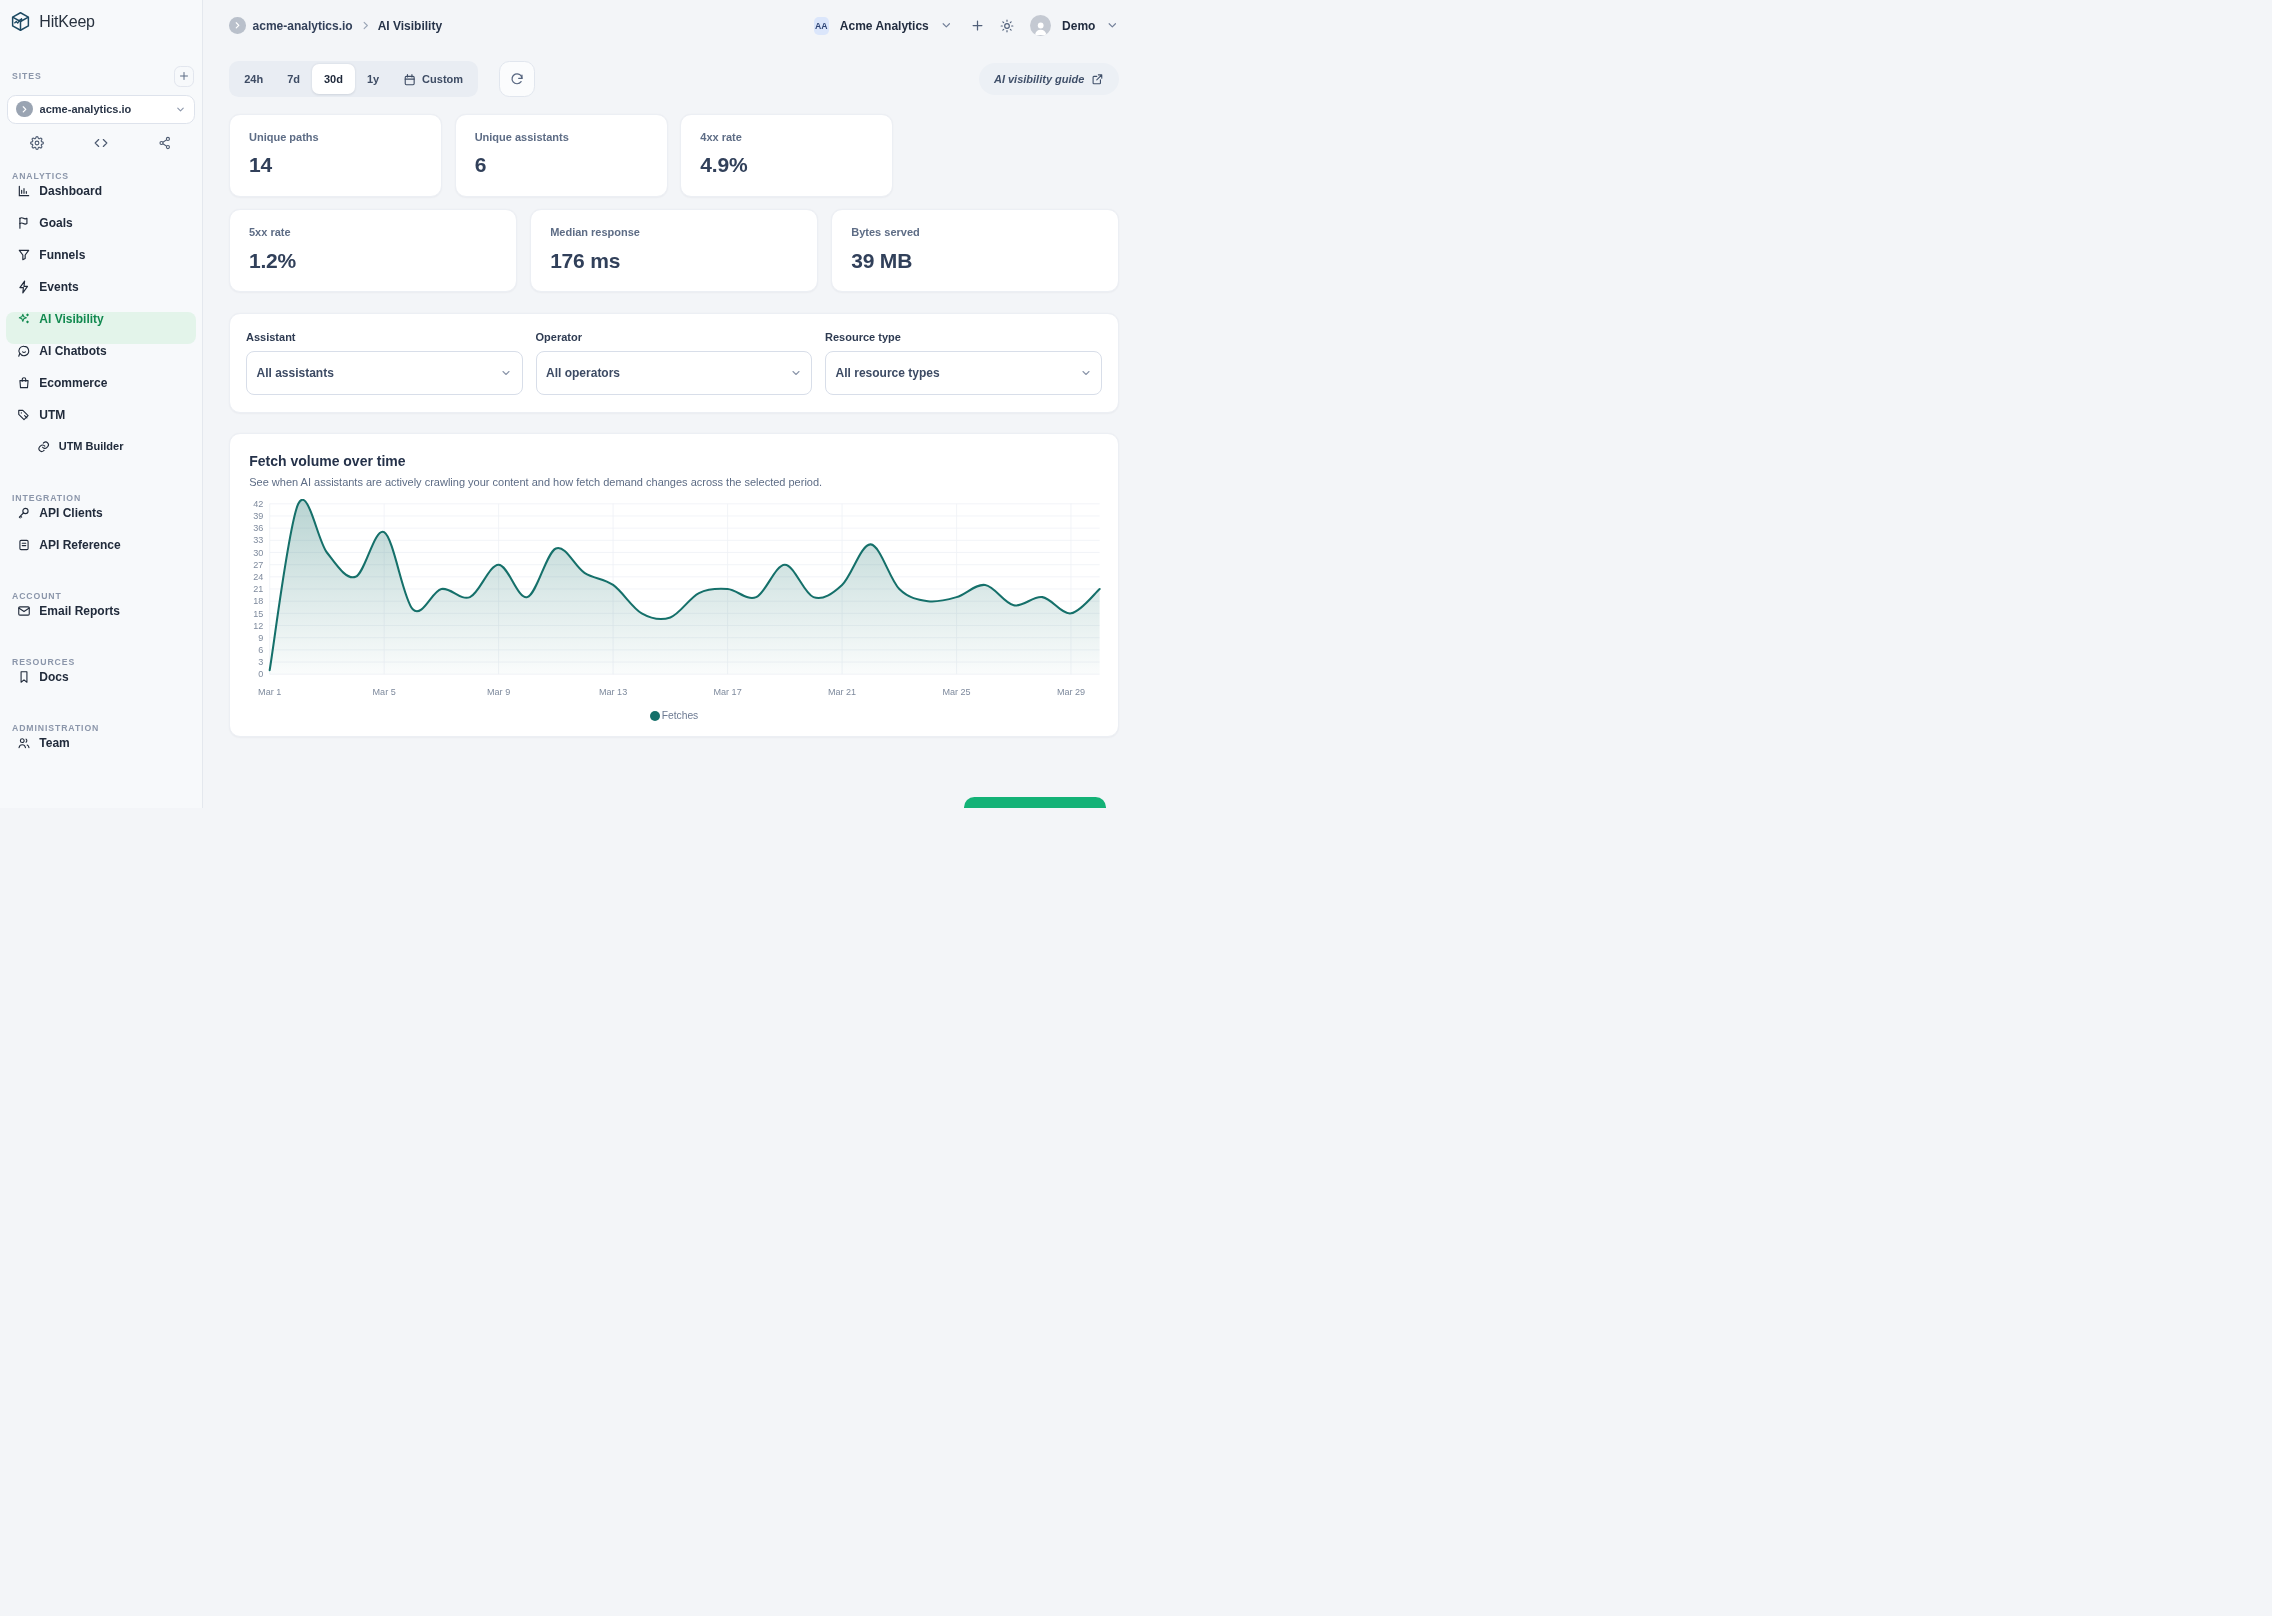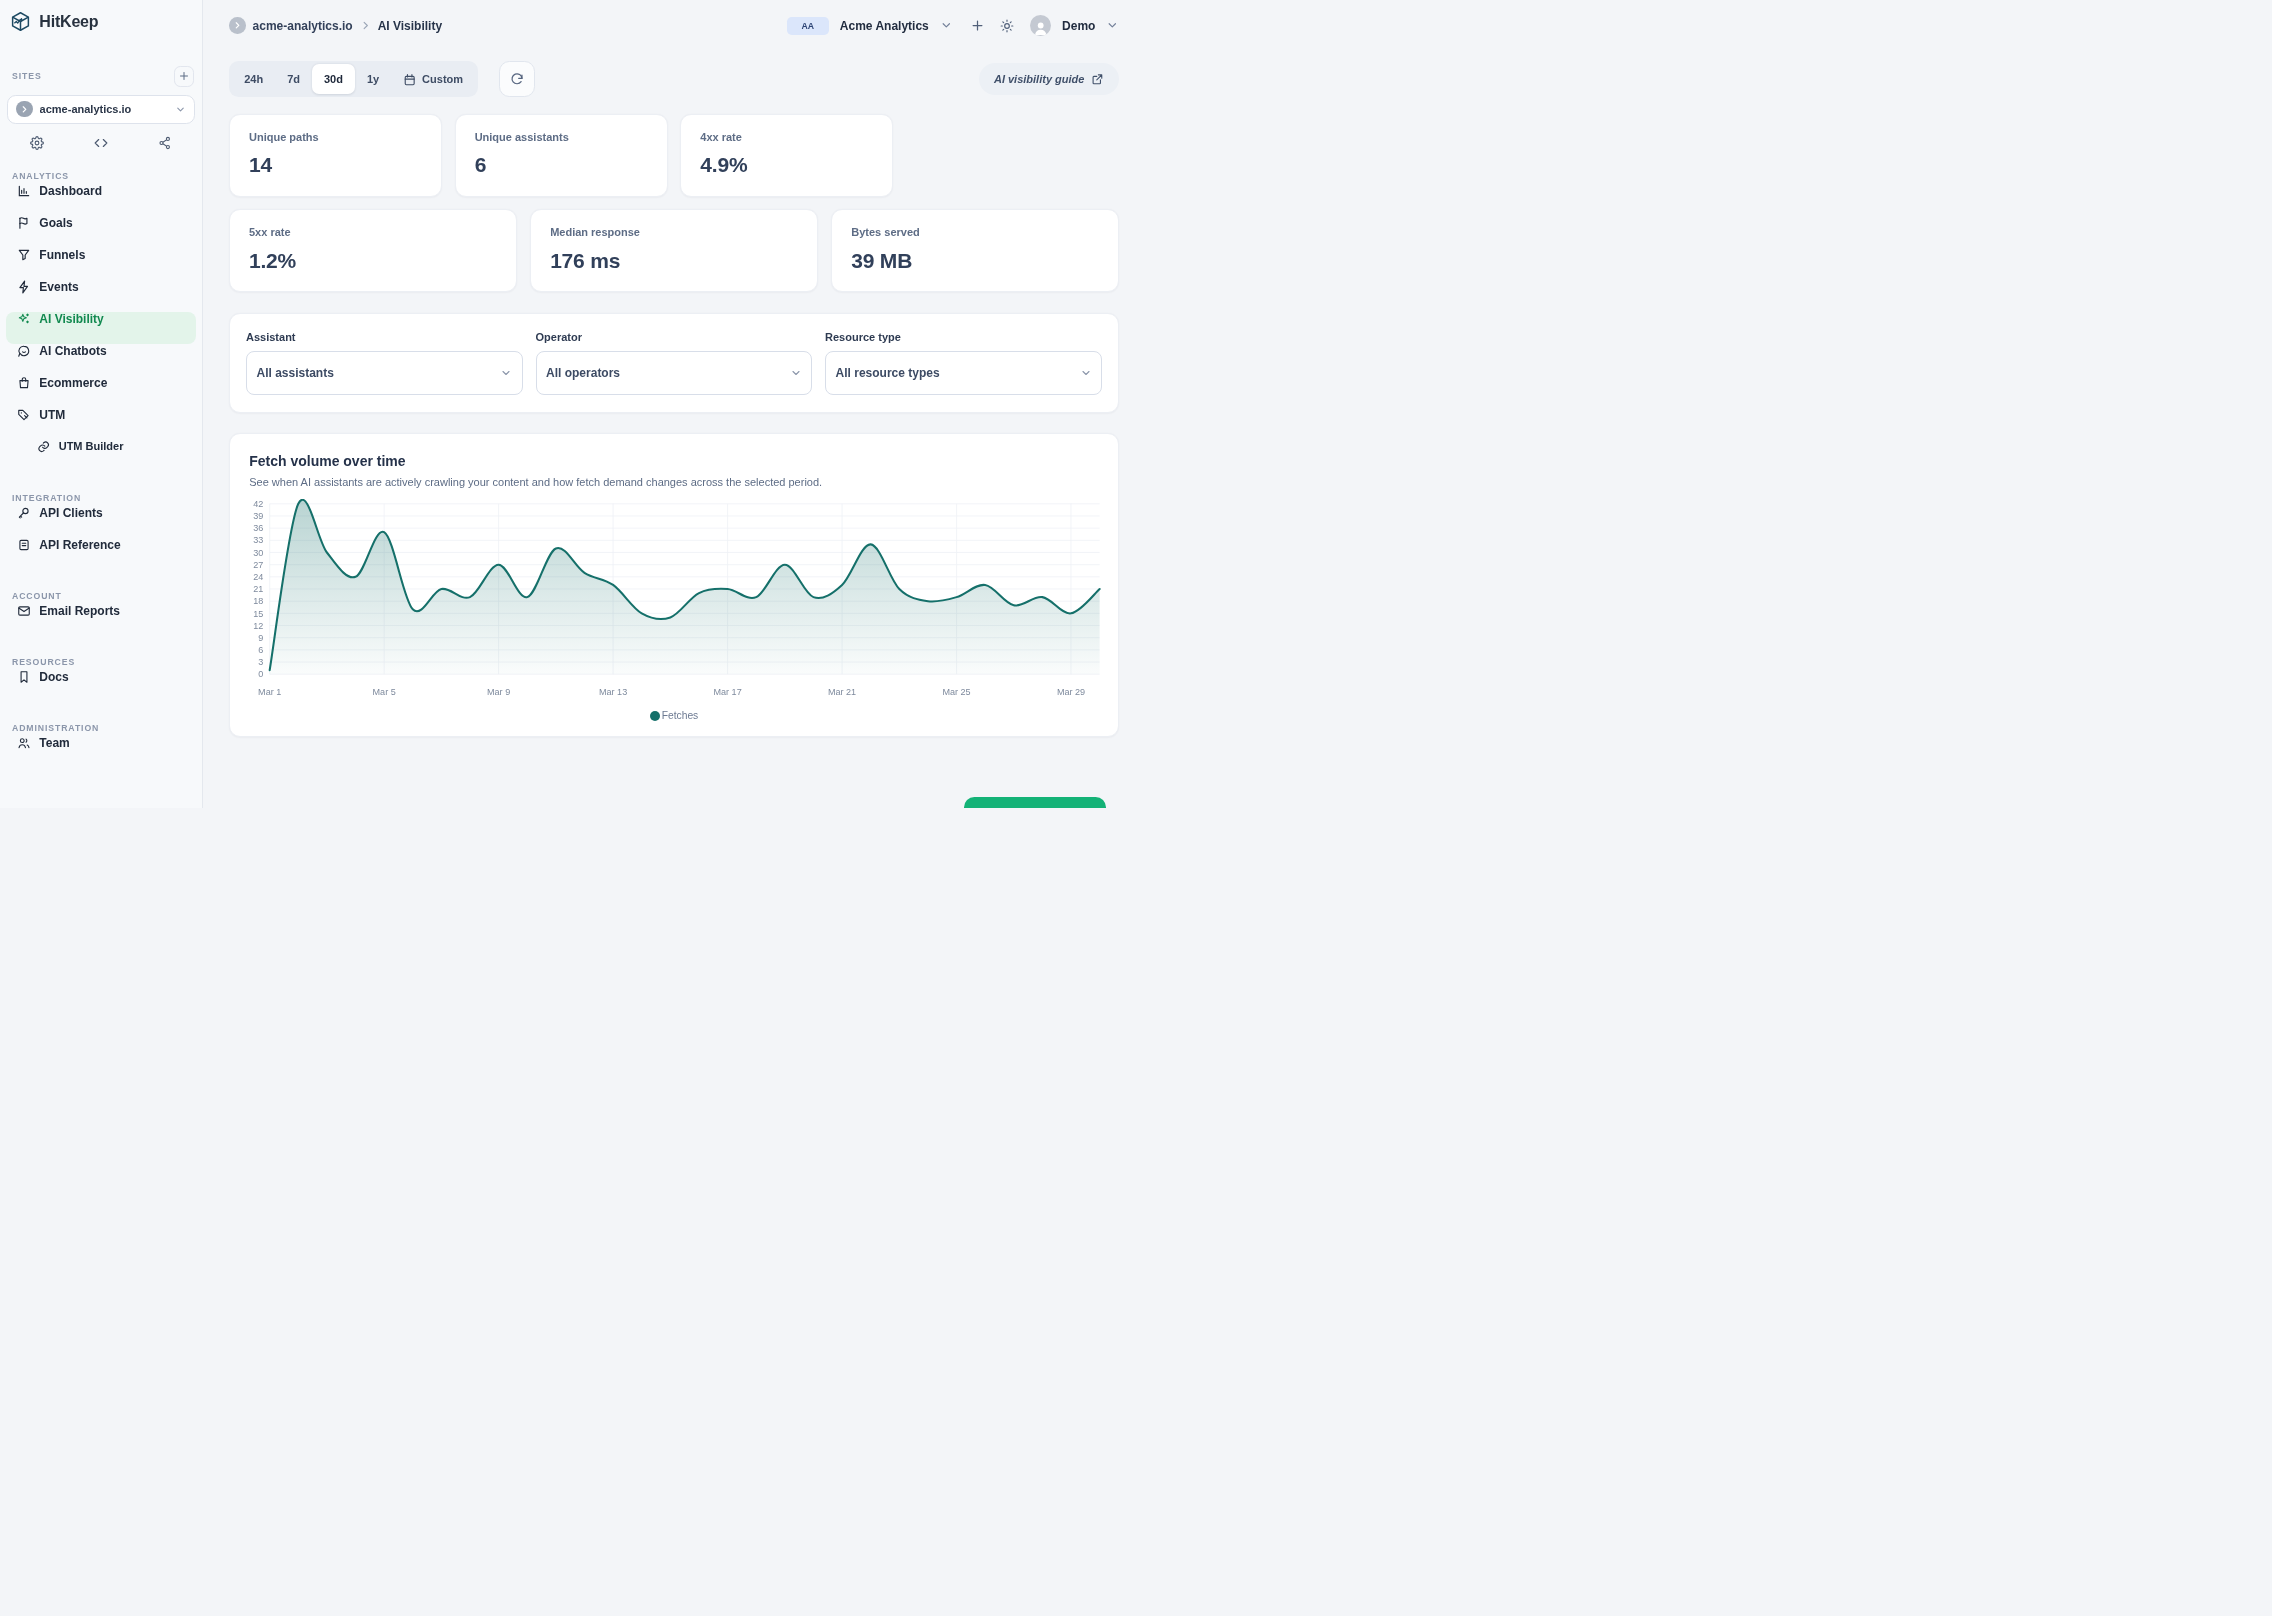--- a/index.html
+++ b/index.html
@@ -14,21 +14,21 @@
   svg { display:block; }
 
   
   .sidebar {
     width:203px; min-width:203px; height:808px;
     background:#f7f9fb; border-right:0.8px solid #e4e8ee;
     padding-top:11px; overflow:hidden;
   }
   .logo-row { display:flex; align-items:center; gap:8px; padding:0 0 0 10.3px; }
   .logo-row .logo-mark { color:#1d4a63; }
-  .logo-name { font-size:16px; font-weight:700; color:#28323f; letter-spacing:-0.2px; }
+  .logo-name { font-size:16px; font-weight:400; color:#28323f; letter-spacing:-0.2px; }
 
   .sites-row { margin-top:34px; padding:0 8px 0 12px; display:flex; align-items:center; justify-content:space-between; }
   .sites-label, .section-label {
     font-size:8.7px; font-weight:700; letter-spacing:0.9px; color:#8b96aa;
   }
   .plus-btn {
     width:20.5px; height:20.5px; border:0.8px solid #e2e6ee; border-radius:6.3px;
     display:flex; align-items:center; justify-content:center; color:#5d6c85; background:transparent; cursor:pointer;
   }
 
@@ -58,21 +58,21 @@
   .main { flex:1; position:relative; padding:0 20px 0 26px; }
 
   .topbar { height:51px; display:flex; align-items:center; }
   .breadcrumb { display:flex; align-items:center; gap:7px; }
   .bc-circle { width:16.6px; height:16.6px; border-radius:50%; background:#b9c0cb; color:#fff; display:flex; align-items:center; justify-content:center; cursor:pointer; }
   .bc-site { font-size:12px; font-weight:700; color:#33415a; cursor:pointer; }
   .bc-sep { color:#9aa5b6; display:flex; }
   .bc-page { font-size:12px; font-weight:700; color:#27344a; }
 
   .topbar-right { margin-left:auto; display:flex; align-items:center; gap:11px; }
-  .org-badge { width:42px; height:18px; border-radius:4.7px; background:#dbe6fb; color:#2d4475; font-size:8.7px; font-weight:800; display:flex; align-items:center; justify-content:center; }
+  .org-badge { width:15px; height:18px; border-radius:4.7px; background:#dbe6fb; color:#2d4475; font-size:8.7px; font-weight:800; display:flex; align-items:center; justify-content:center; }
   .org-name { font-size:12px; font-weight:800; color:#222d40; }
   .icon-btn { color:#51607a; display:flex; cursor:pointer; }
   .chev-sm { color:#73809a; display:flex; cursor:pointer; }
   .avatar { width:21px; height:21px; border-radius:50%; background:#c4c9d2; color:#fff; display:flex; align-items:flex-end; justify-content:center; overflow:hidden; }
   .user-name { font-size:12px; font-weight:800; color:#222d40; }
 
   .controls-row { margin-top:10.3px; display:flex; align-items:center; }
   .range-group { background:#e9edf3; border-radius:9.5px; padding:3.2px; display:flex; align-items:center; height:36px; }
   .range-btn {
     height:30px; padding:0 12px; border-radius:7px; border:none; background:transparent;

